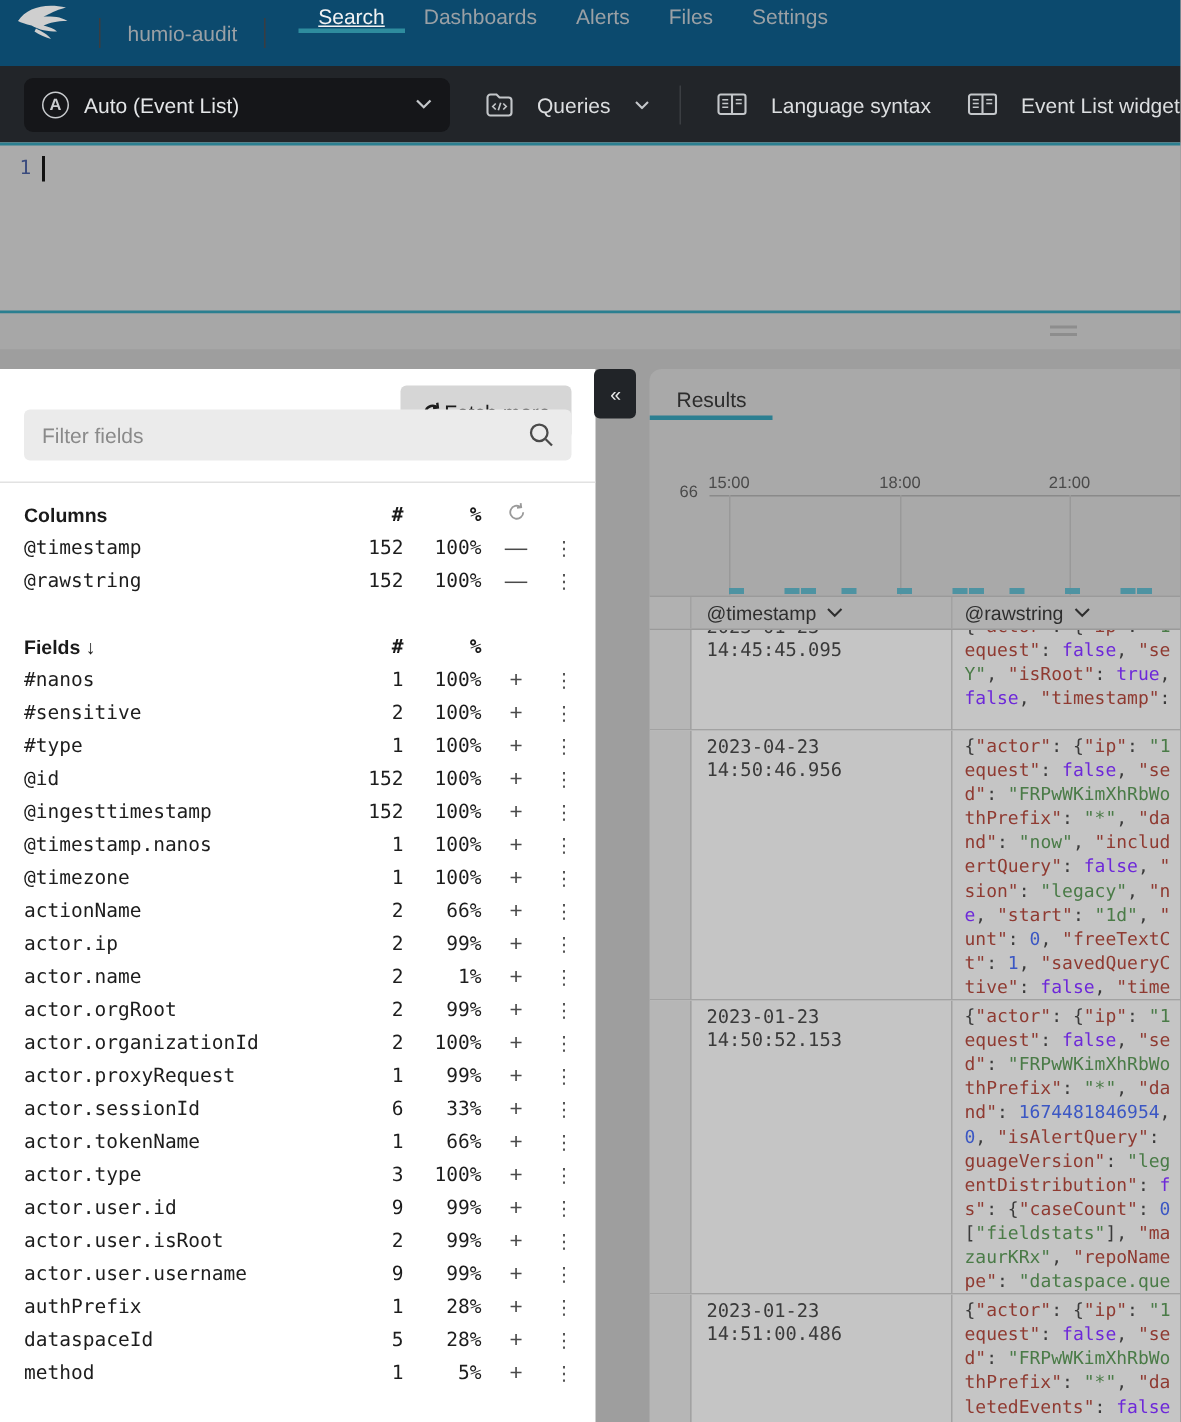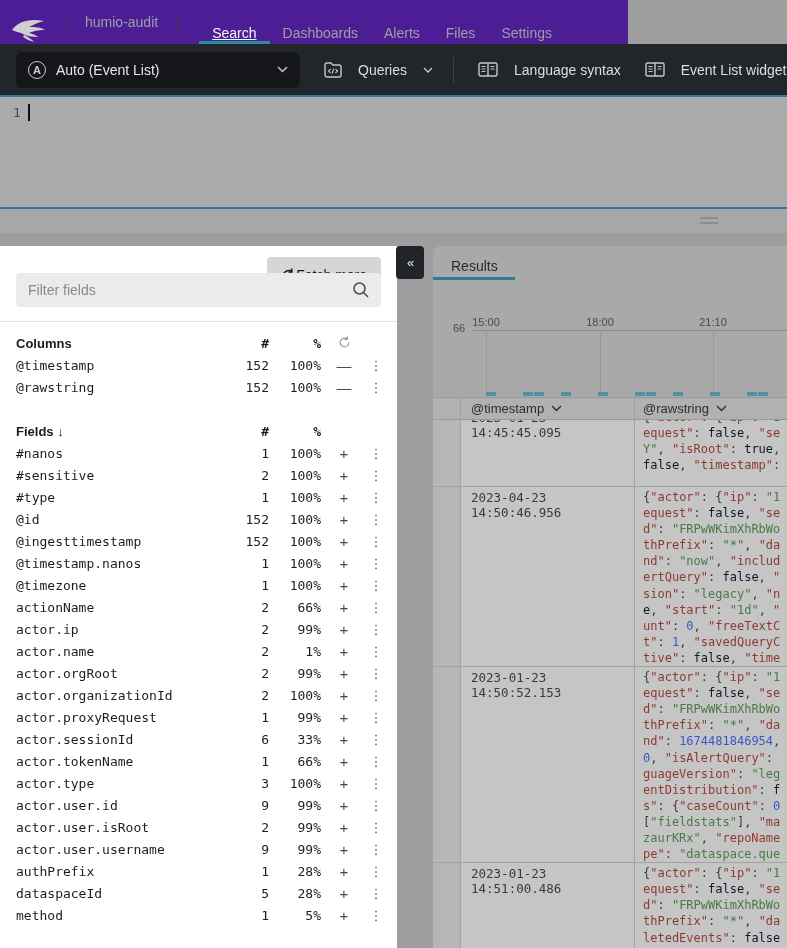--- a/index.html
+++ b/index.html
@@ -1,22 +1,22 @@
 <!DOCTYPE html>
 <html><head>
 <meta charset="utf-8">
 <style>
   * { margin:0; padding:0; box-sizing:border-box; }
   html,body { width:787px; height:948px; overflow:hidden; }
   body { font-family:"Liberation Sans", sans-serif; background:#9e9e9e; position:relative; }
   .mono { font-family:"DejaVu Sans Mono", monospace; }
 
   
-  .topbar { position:absolute; top:0; left:0; width:628px; height:44px; background:#4c1d95;
-            display:flex; align-items:flex-end; }
+  .topbar { position:absolute; top:0; left:0; width:787px; height:44px; background:#0c4a6e;
+            display:flex; align-items:flex-start; }
   .logo-wrap { display:flex; align-items:center; padding:0 14px 0 10px; }
   .tb-divider { width:1px; height:20px; background:#3a3d41; align-self:center; }
   .repo-name { color:#9aa0a5; font-size:14px; padding:0 18px; align-self:center; }
   .nav-tabs { display:flex; margin-left:22px; }
   .nav-tab { color:#9aa0a5; font-size:14px; padding:0 13px; display:flex; align-items:center;
              border-bottom:3px solid transparent; border-top:3px solid transparent; cursor:pointer; }
   .nav-tab.active { color:#f2f3f4; border-bottom-color:#2e8c9e;text-decoration:underline; }
 
   
   .toolbar { position:absolute; top:44px; left:0; width:787px; height:51px; background:#222529;
@@ -102,21 +102,21 @@
   .rt-header .hcell { font-size:13px; color:#2e2e2e; display:flex; align-items:center; gap:7px; cursor:pointer; }
   .rt-body { flex:1; overflow:hidden; }
   .erow { display:flex; border-bottom:1px solid #a2a2a2; background:#c5c5c5; overflow:hidden; }
   .erow .rt-col-ts { font-family:"DejaVu Sans Mono",monospace; font-size:12.5px; color:#3a3a3a;
                      padding-top:3px; }
   .erow .rt-col-raw { font-family:"DejaVu Sans Mono",monospace; font-size:12px; line-height:16.1px;
                       white-space:pre; padding-top:2px; color:#3b3b3b; }
   .erow.clipped { height:67px; }
   .erow.clipped .inner-shift { margin-top:-13px; }
   .tk-p { color:#3b3b3b; } .tk-k { color:#8f3a31; } .tk-s { color:#4a7b47; }
-  .tk-b { color:#0f172a; } .tk-n { color:#3b57c4; }
+  .tk-b { color:#6d28d9; } .tk-n { color:#3b57c4; }
 
   svg { display:block; }
 </style>
 </head>
 <body>
 
 <div class="topbar">
   <div class="logo-wrap">
     <svg width="42" height="28" viewBox="0 0 42 28">
       <path d="M2 14 C8 5 20 2 34 5 C26 7 24 9 19 11 C26 11 30 11 35 14 C27 14 24 15 19 17 C23 18 26 19 28 21 C22 21 16 20 11 17 C7 16 4 15 2 14 Z" fill="#cfcfcf"></path>
@@ -408,21 +408,21 @@
     <div class="results-tab">Results</div>
     <div class="results-underline"></div>
 
     <div class="chart" id="timeline-chart">
       <span class="ylabel">66</span>
       <div class="axis-top"></div>
     <span class="tick" style="left: 53px;">15:00</span>
         <div class="gridline" style="left: 53px;"></div>
         <span class="tick" style="left: 167px;">18:00</span>
         <div class="gridline" style="left: 167px;"></div>
-        <span class="tick" style="left: 280px;">21:10</span>
+        <span class="tick" style="left: 280px;">21:00</span>
         <div class="gridline" style="left: 280px;"></div>
         <div class="bar" style="left: 53px; width: 10px; background: rgb(78, 147, 162);"></div>
         <div class="bar" style="left: 90px; width: 10px; background: rgb(78, 147, 162);"></div>
         <div class="bar" style="left: 101px; width: 10px; background: rgb(78, 147, 162);"></div>
         <div class="bar" style="left: 128px; width: 10px; background: rgb(78, 147, 162);"></div>
         <div class="bar" style="left: 165px; width: 10px; background: rgb(78, 147, 162);"></div>
         <div class="bar" style="left: 202px; width: 10px; background: rgb(78, 147, 162);"></div>
         <div class="bar" style="left: 213px; width: 10px; background: rgb(78, 147, 162);"></div>
         <div class="bar" style="left: 240px; width: 10px; background: rgb(78, 147, 162);"></div>
         <div class="bar" style="left: 277px; width: 10px; background: rgb(78, 147, 162);"></div>

